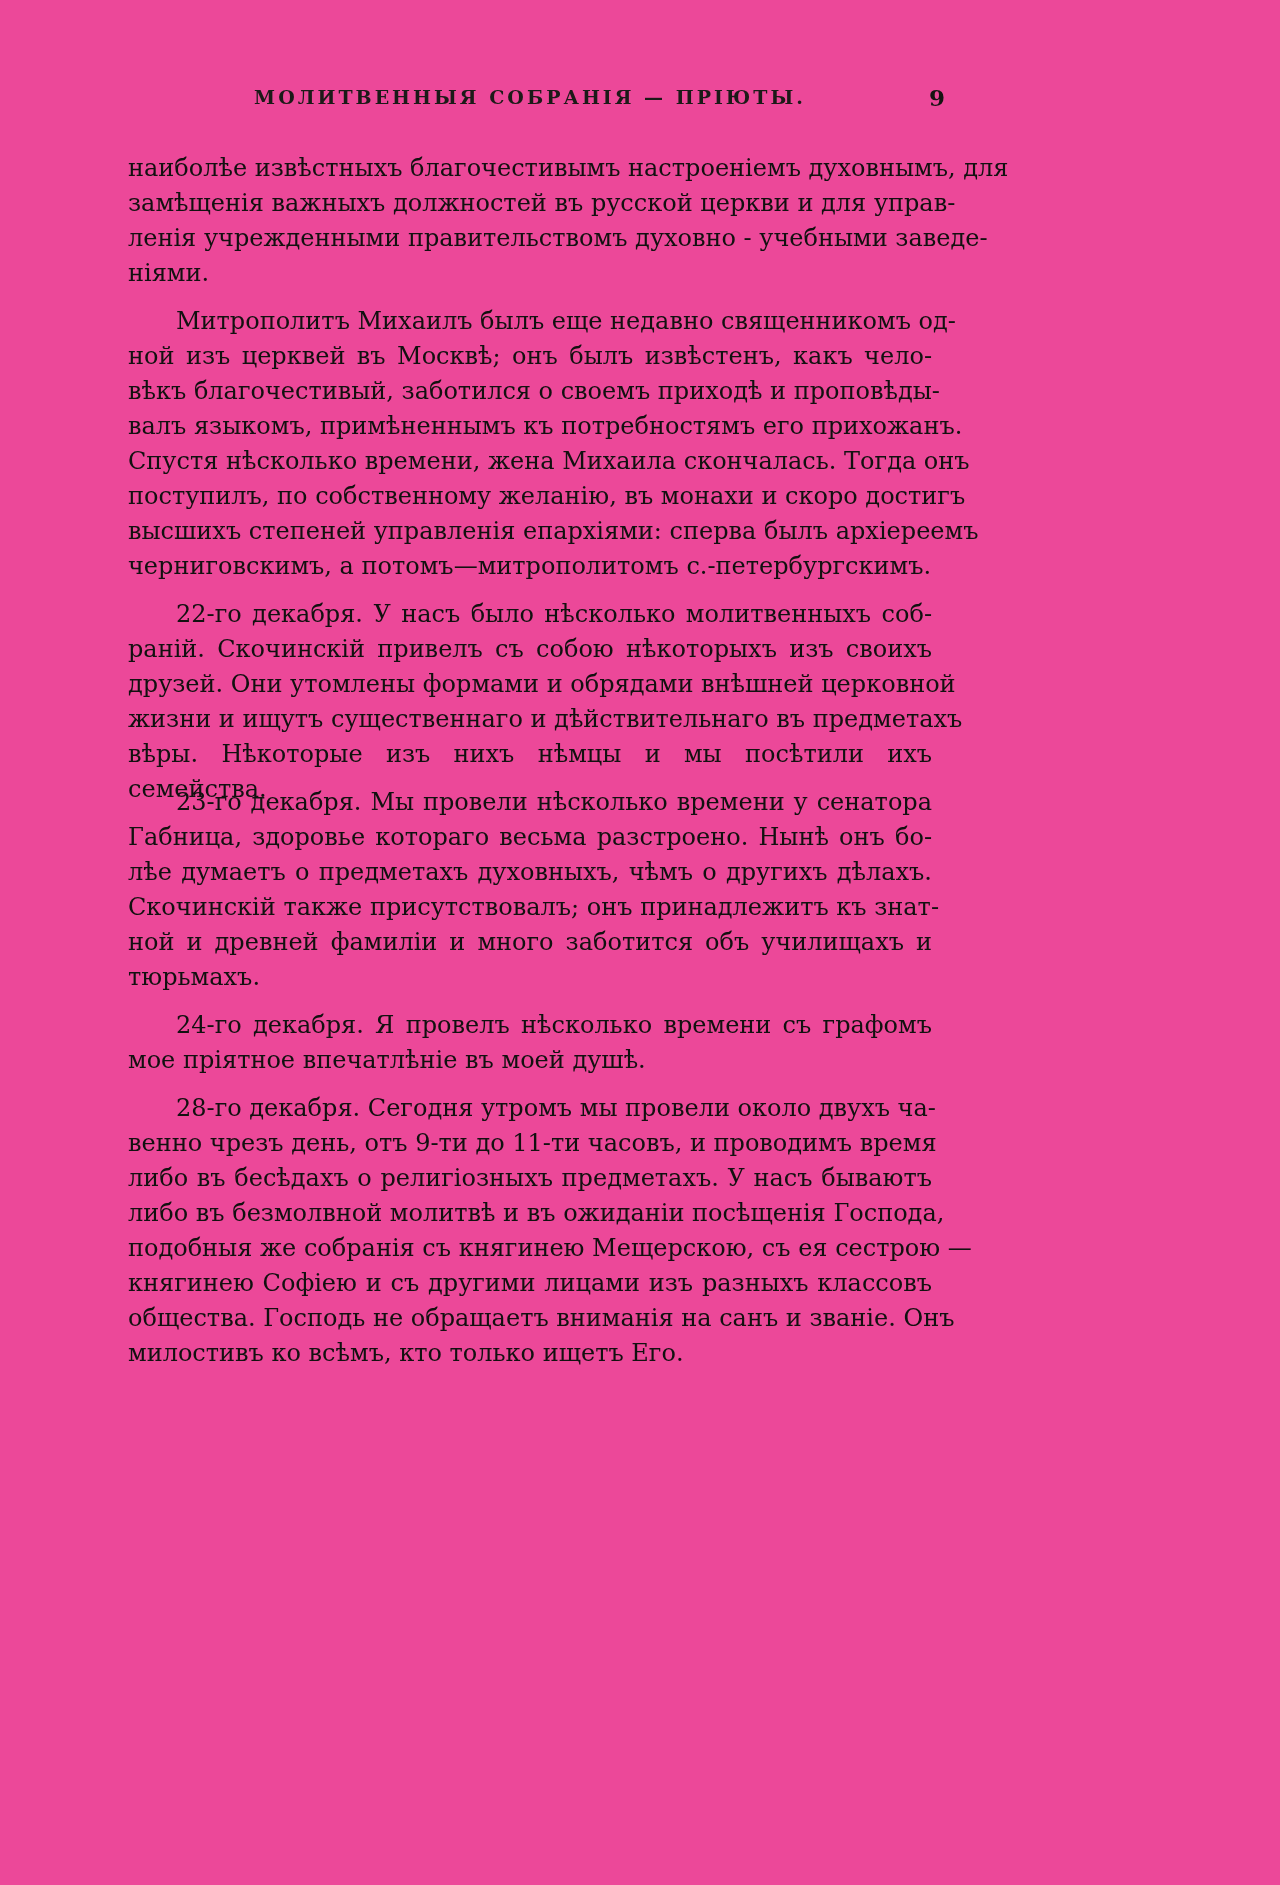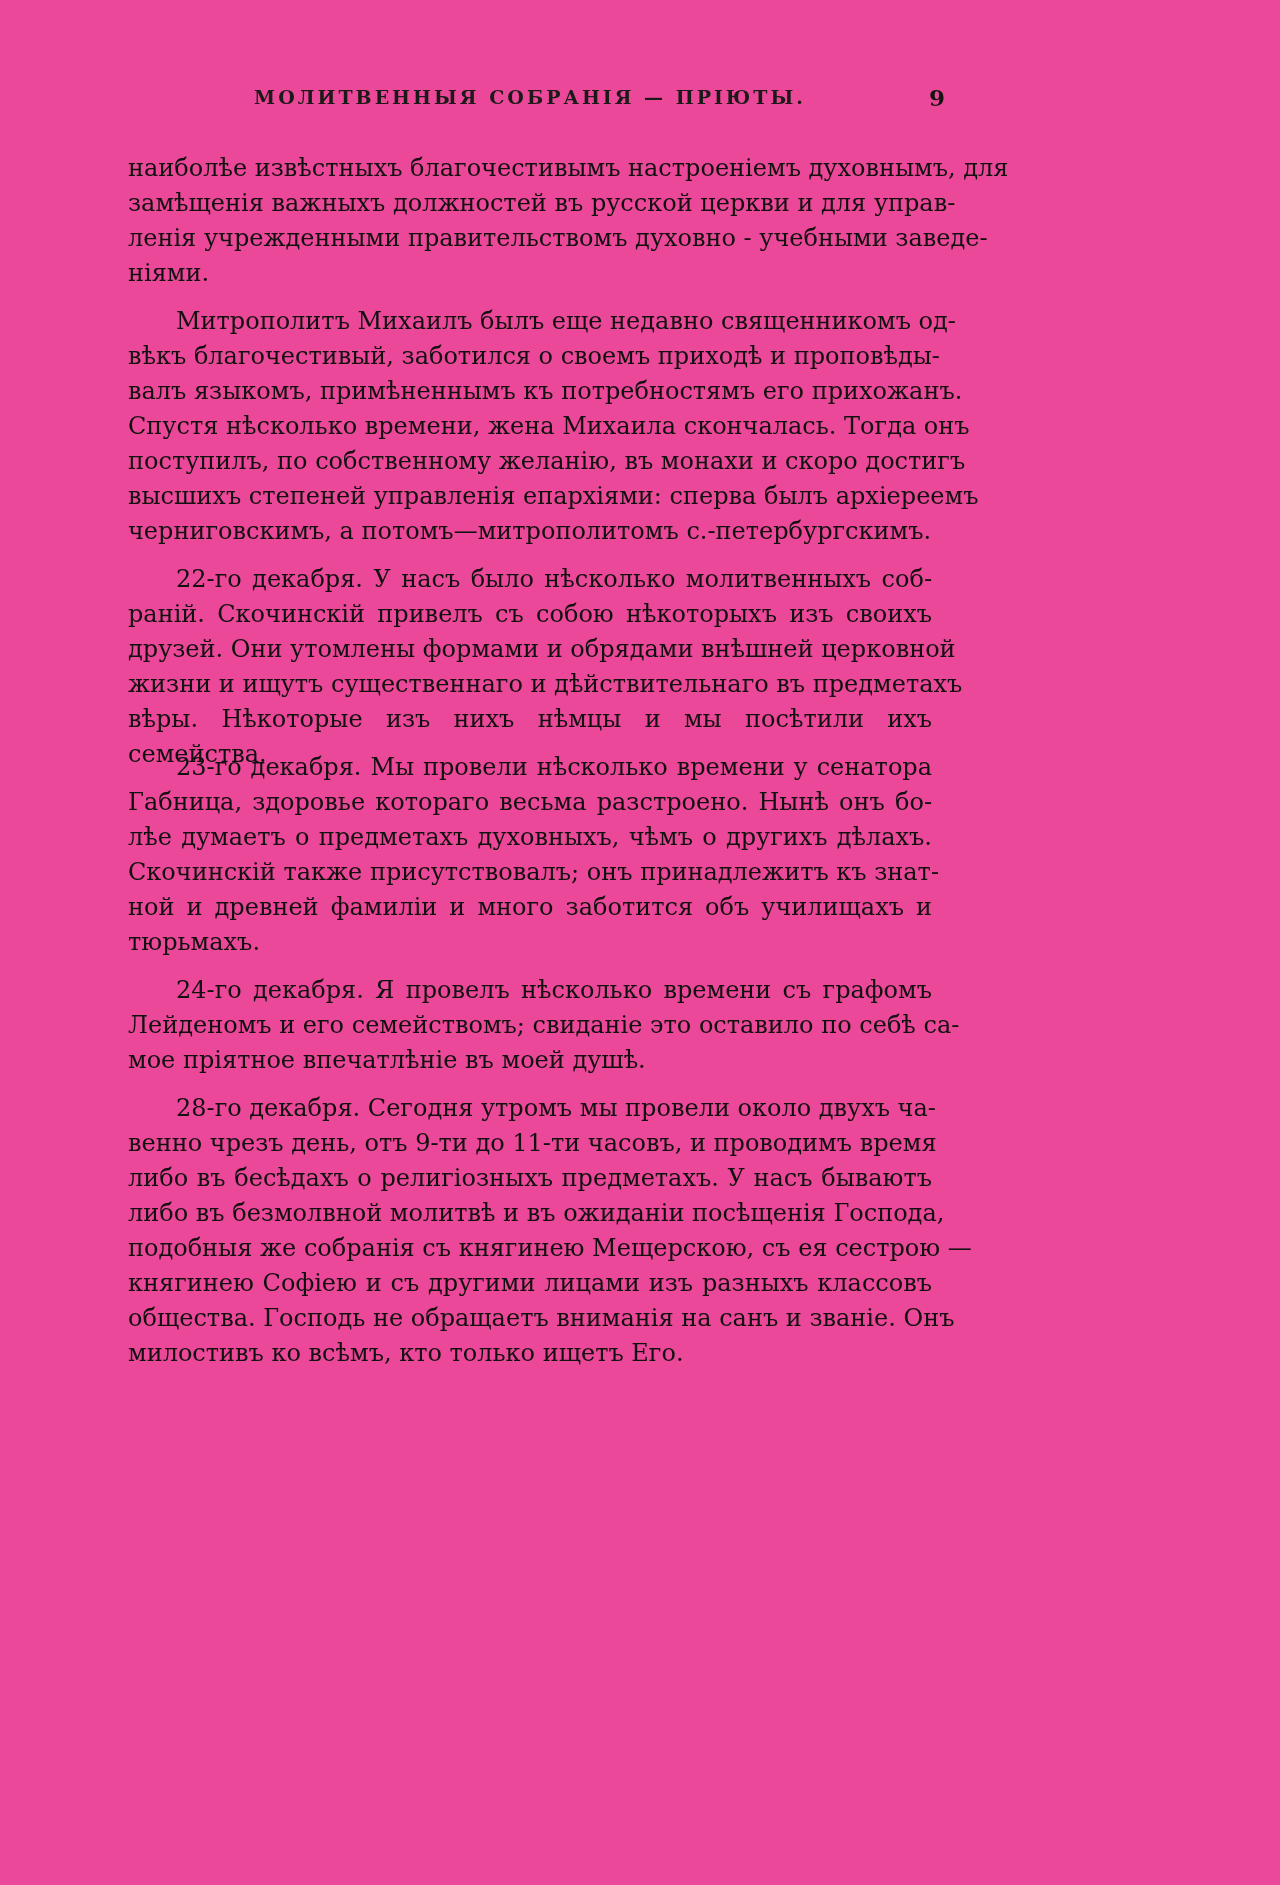--- a/index.html
+++ b/index.html
@@ -77,20 +77,21 @@
   </div>
   <div class="text-block">
       <div class="paragraph">
         <div class="line">наиболѣе извѣстныхъ благочестивымъ настроеніемъ духовнымъ, для</div>
         <div class="line">замѣщенія важныхъ должностей въ русской церкви и для управ-</div>
         <div class="line">ленія учрежденными правительствомъ духовно - учебными заведе-</div>
         <div class="line last">ніями.</div>
       </div>
       <div class="paragraph">
         <div class="line indent">Митрополитъ Михаилъ былъ еще недавно священникомъ од-</div>
+        <div class="line">ной изъ церквей въ Москвѣ; онъ былъ извѣстенъ, какъ чело-</div>
         <div class="line">вѣкъ благочестивый, заботился о своемъ приходѣ и проповѣды-</div>
         <div class="line">валъ языкомъ, примѣненнымъ къ потребностямъ его прихожанъ.</div>
         <div class="line">Спустя нѣсколько времени, жена Михаила скончалась. Тогда онъ</div>
         <div class="line">поступилъ, по собственному желанію, въ монахи и скоро достигъ</div>
         <div class="line">высшихъ степеней управленія епархіями: сперва былъ архіереемъ</div>
         <div class="line last">черниговскимъ, а потомъ—митрополитомъ с.-петербургскимъ.</div>
       </div>
       <div class="paragraph">
         <div class="line indent">22-го декабря. У насъ было нѣсколько молитвенныхъ соб-</div>
         <div class="line">раній. Скочинскій привелъ съ собою нѣкоторыхъ изъ своихъ</div>
@@ -101,21 +102,20 @@
       <div class="paragraph">
         <div class="line indent">23-го декабря. Мы провели нѣсколько времени у сенатора</div>
         <div class="line">Габница, здоровье котораго весьма разстроено. Нынѣ онъ бо-</div>
         <div class="line">лѣе думаетъ о предметахъ духовныхъ, чѣмъ о другихъ дѣлахъ.</div>
         <div class="line">Скочинскій также присутствовалъ; онъ принадлежитъ къ знат-</div>
         <div class="line">ной и древней фамиліи и много заботится объ училищахъ и</div>
         <div class="line last">тюрьмахъ.</div>
       </div>
       <div class="paragraph">
         <div class="line indent">24-го декабря. Я провелъ нѣсколько времени съ графомъ</div>
-        <div class="line">Лейденомъ и его семействомъ; свиданіе это оставило по себѣ са-</div>
         <div class="line last">мое пріятное впечатлѣніе въ моей душѣ.</div>
       </div>
       <div class="paragraph">
         <div class="line indent">28-го декабря. Сегодня утромъ мы провели около двухъ ча-</div>
         <div class="line">венно чрезъ день, отъ 9-ти до 11-ти часовъ, и проводимъ время</div>
         <div class="line">либо въ бесѣдахъ о религіозныхъ предметахъ. У насъ бываютъ</div>
         <div class="line">либо въ безмолвной молитвѣ и въ ожиданіи посѣщенія Господа,</div>
         <div class="line">подобныя же собранія съ княгинею Мещерскою, съ ея сестрою —</div>
         <div class="line">княгинею Софіею и съ другими лицами изъ разныхъ классовъ</div>
         <div class="line">общества. Господь не обращаетъ вниманія на санъ и званіе. Онъ</div>

